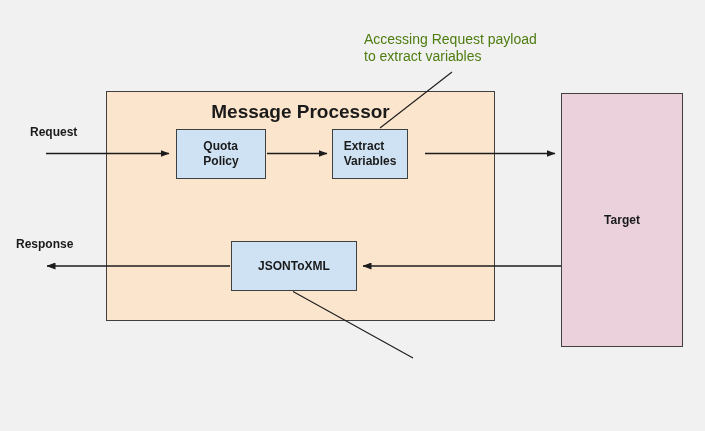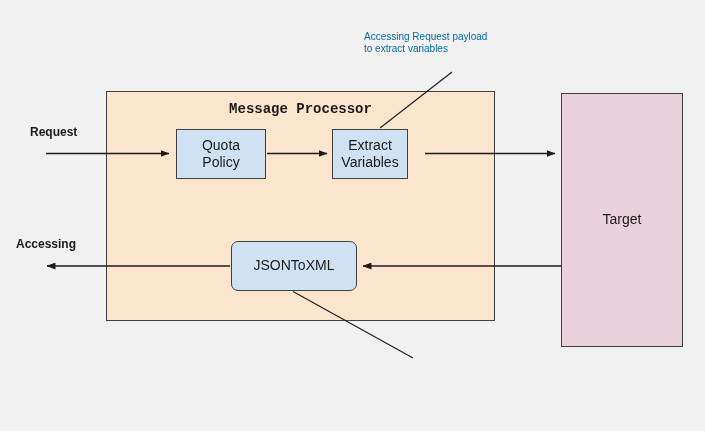--- a/index.html
+++ b/index.html
@@ -29,62 +29,60 @@
     background: var(--processor-fill, #fce5cd);
     border: 1.6px solid var(--border, #404040);
     box-sizing: border-box;
     z-index: 1;
   }
   .processor-title {
     position: absolute;
     left: 0; right: 0; top: 9px;
     text-align: center;
     font-weight: bold;
-    font-size: 14px;
+    font-size: 19px;
     color: var(--text, #1a1a1a);
-    font-family: Liberation Mono, monospace;
   }
   .node {
     position: absolute;
     display: flex;
     align-items: center;
     justify-content: center;
-    text-align: center;
-    font-weight: normal;
-    font-size: 14px;
+    font-weight: bold;
+    font-size: 12px;
     line-height: 1.25;
     color: var(--text, #1a1a1a);
     background: var(--policy-fill, #cfe2f3);
     border: 1.6px solid var(--border, #404040);
     box-sizing: border-box;
     white-space: pre-line;
     z-index: 2;
   }
   .node-quota    { left: 176px; top: 129px; width: 90px;  height: 50px; }
   .node-extract  { left: 332px; top: 129px; width: 76px;  height: 50px; }
-  .node-jsonxml  { left: 231px; top: 241px; width: 126px; height: 50px; border-radius: 7px; }
+  .node-jsonxml  { left: 231px; top: 241px; width: 126px; height: 50px; }
   .node-target   {
     left: 561px; top: 93px; width: 122px; height: 254px;
     background: var(--target-fill, #ead1dc);
     z-index: 2;
   }
   .flow-label {
     position: absolute;
     font-weight: bold;
     font-size: 12px;
     color: var(--text, #1a1a1a);
     z-index: 2;
   }
   .flow-label-request  { left: 30px; top: 125px; }
   .flow-label-response { left: 16px; top: 237px; }
   .annotation {
     position: absolute;
-    font-size: 10px;
+    font-size: 14px;
     line-height: 1.22;
-    color: #0369a1;
+    color: #4d7c0f;
     white-space: pre-line;
     z-index: 2;
   }
   .annotation-top    { left: 364px; top: 31px; }
   .annotation-bottom { left: 364px; top: 362px; }
 </style>
 </head>
 <body>
 
 <div class="canvas">
@@ -121,19 +119,19 @@
   <div class="node node-jsonxml">
     <span>JSONToXML</span>
   </div>
 
   <div class="node node-target">
     <span>Target</span>
   </div>
 
   <div class="flow-label flow-label-request">Request</div>
 
-  <div class="flow-label flow-label-response">Accessing</div>
+  <div class="flow-label flow-label-response">Response</div>
 
   <div class="annotation annotation-top">Accessing Request payload
 to extract variables</div>
 
 
 </div>
 
 </body></html>

